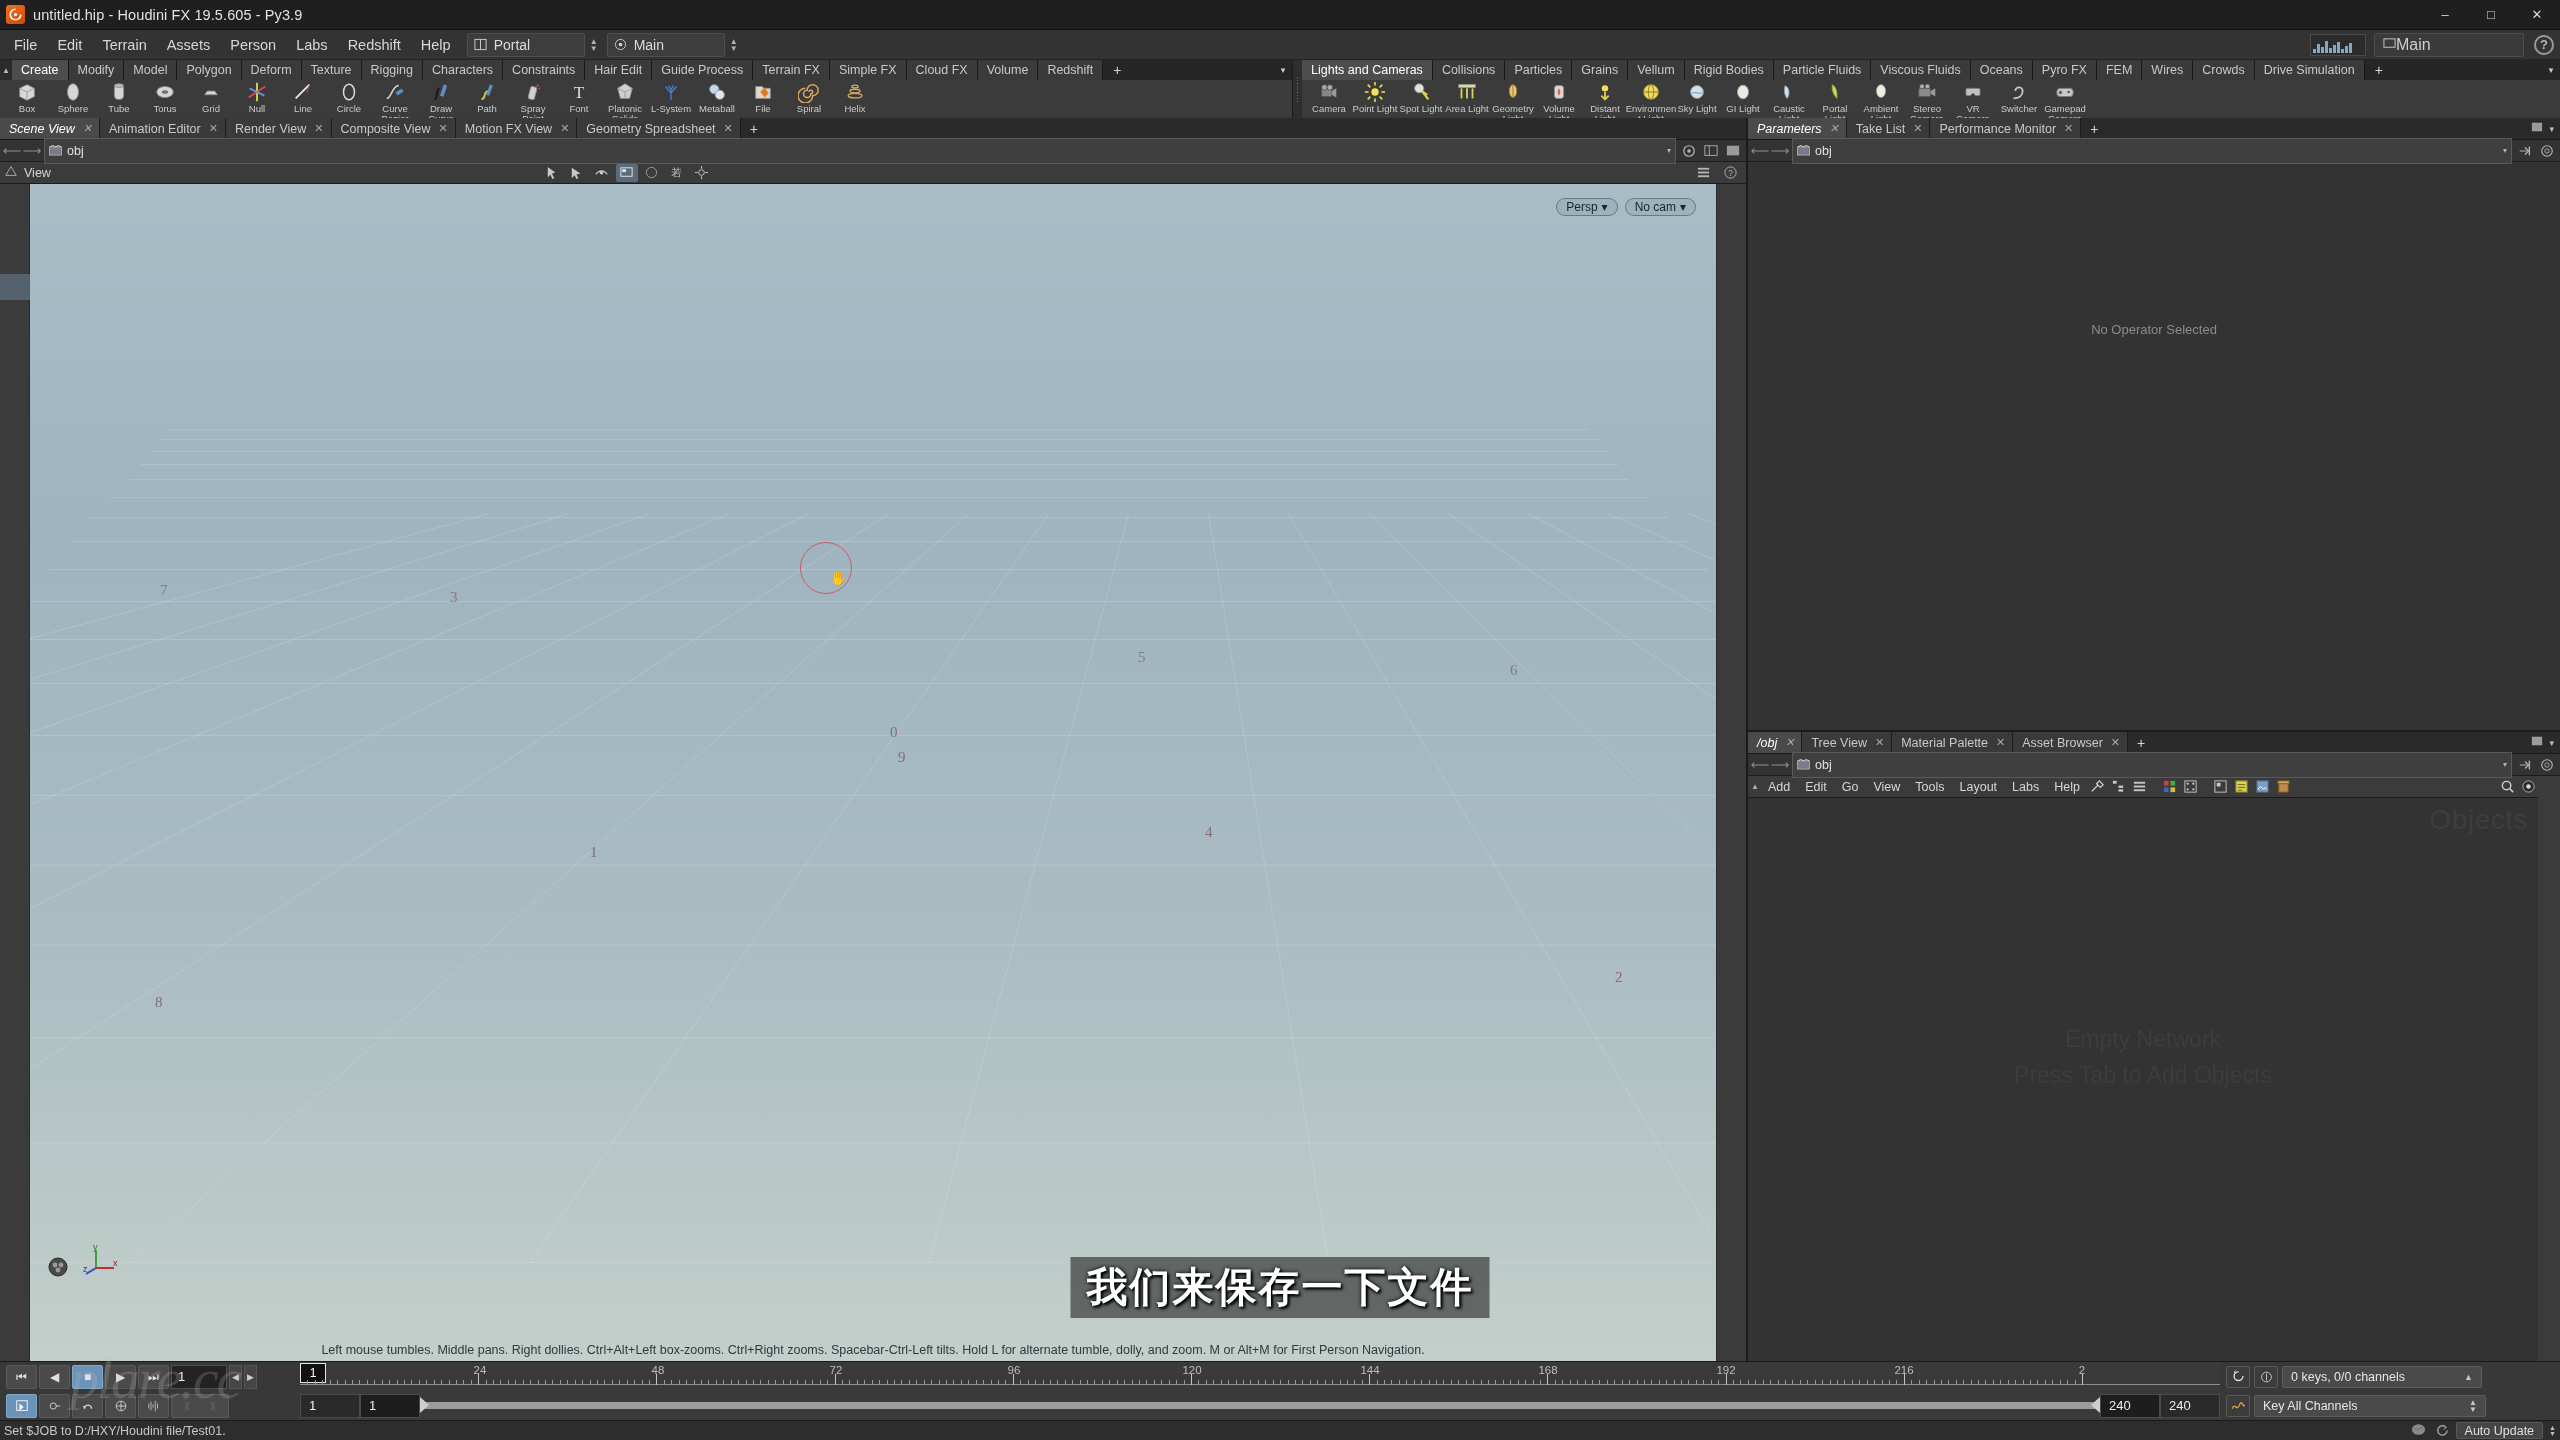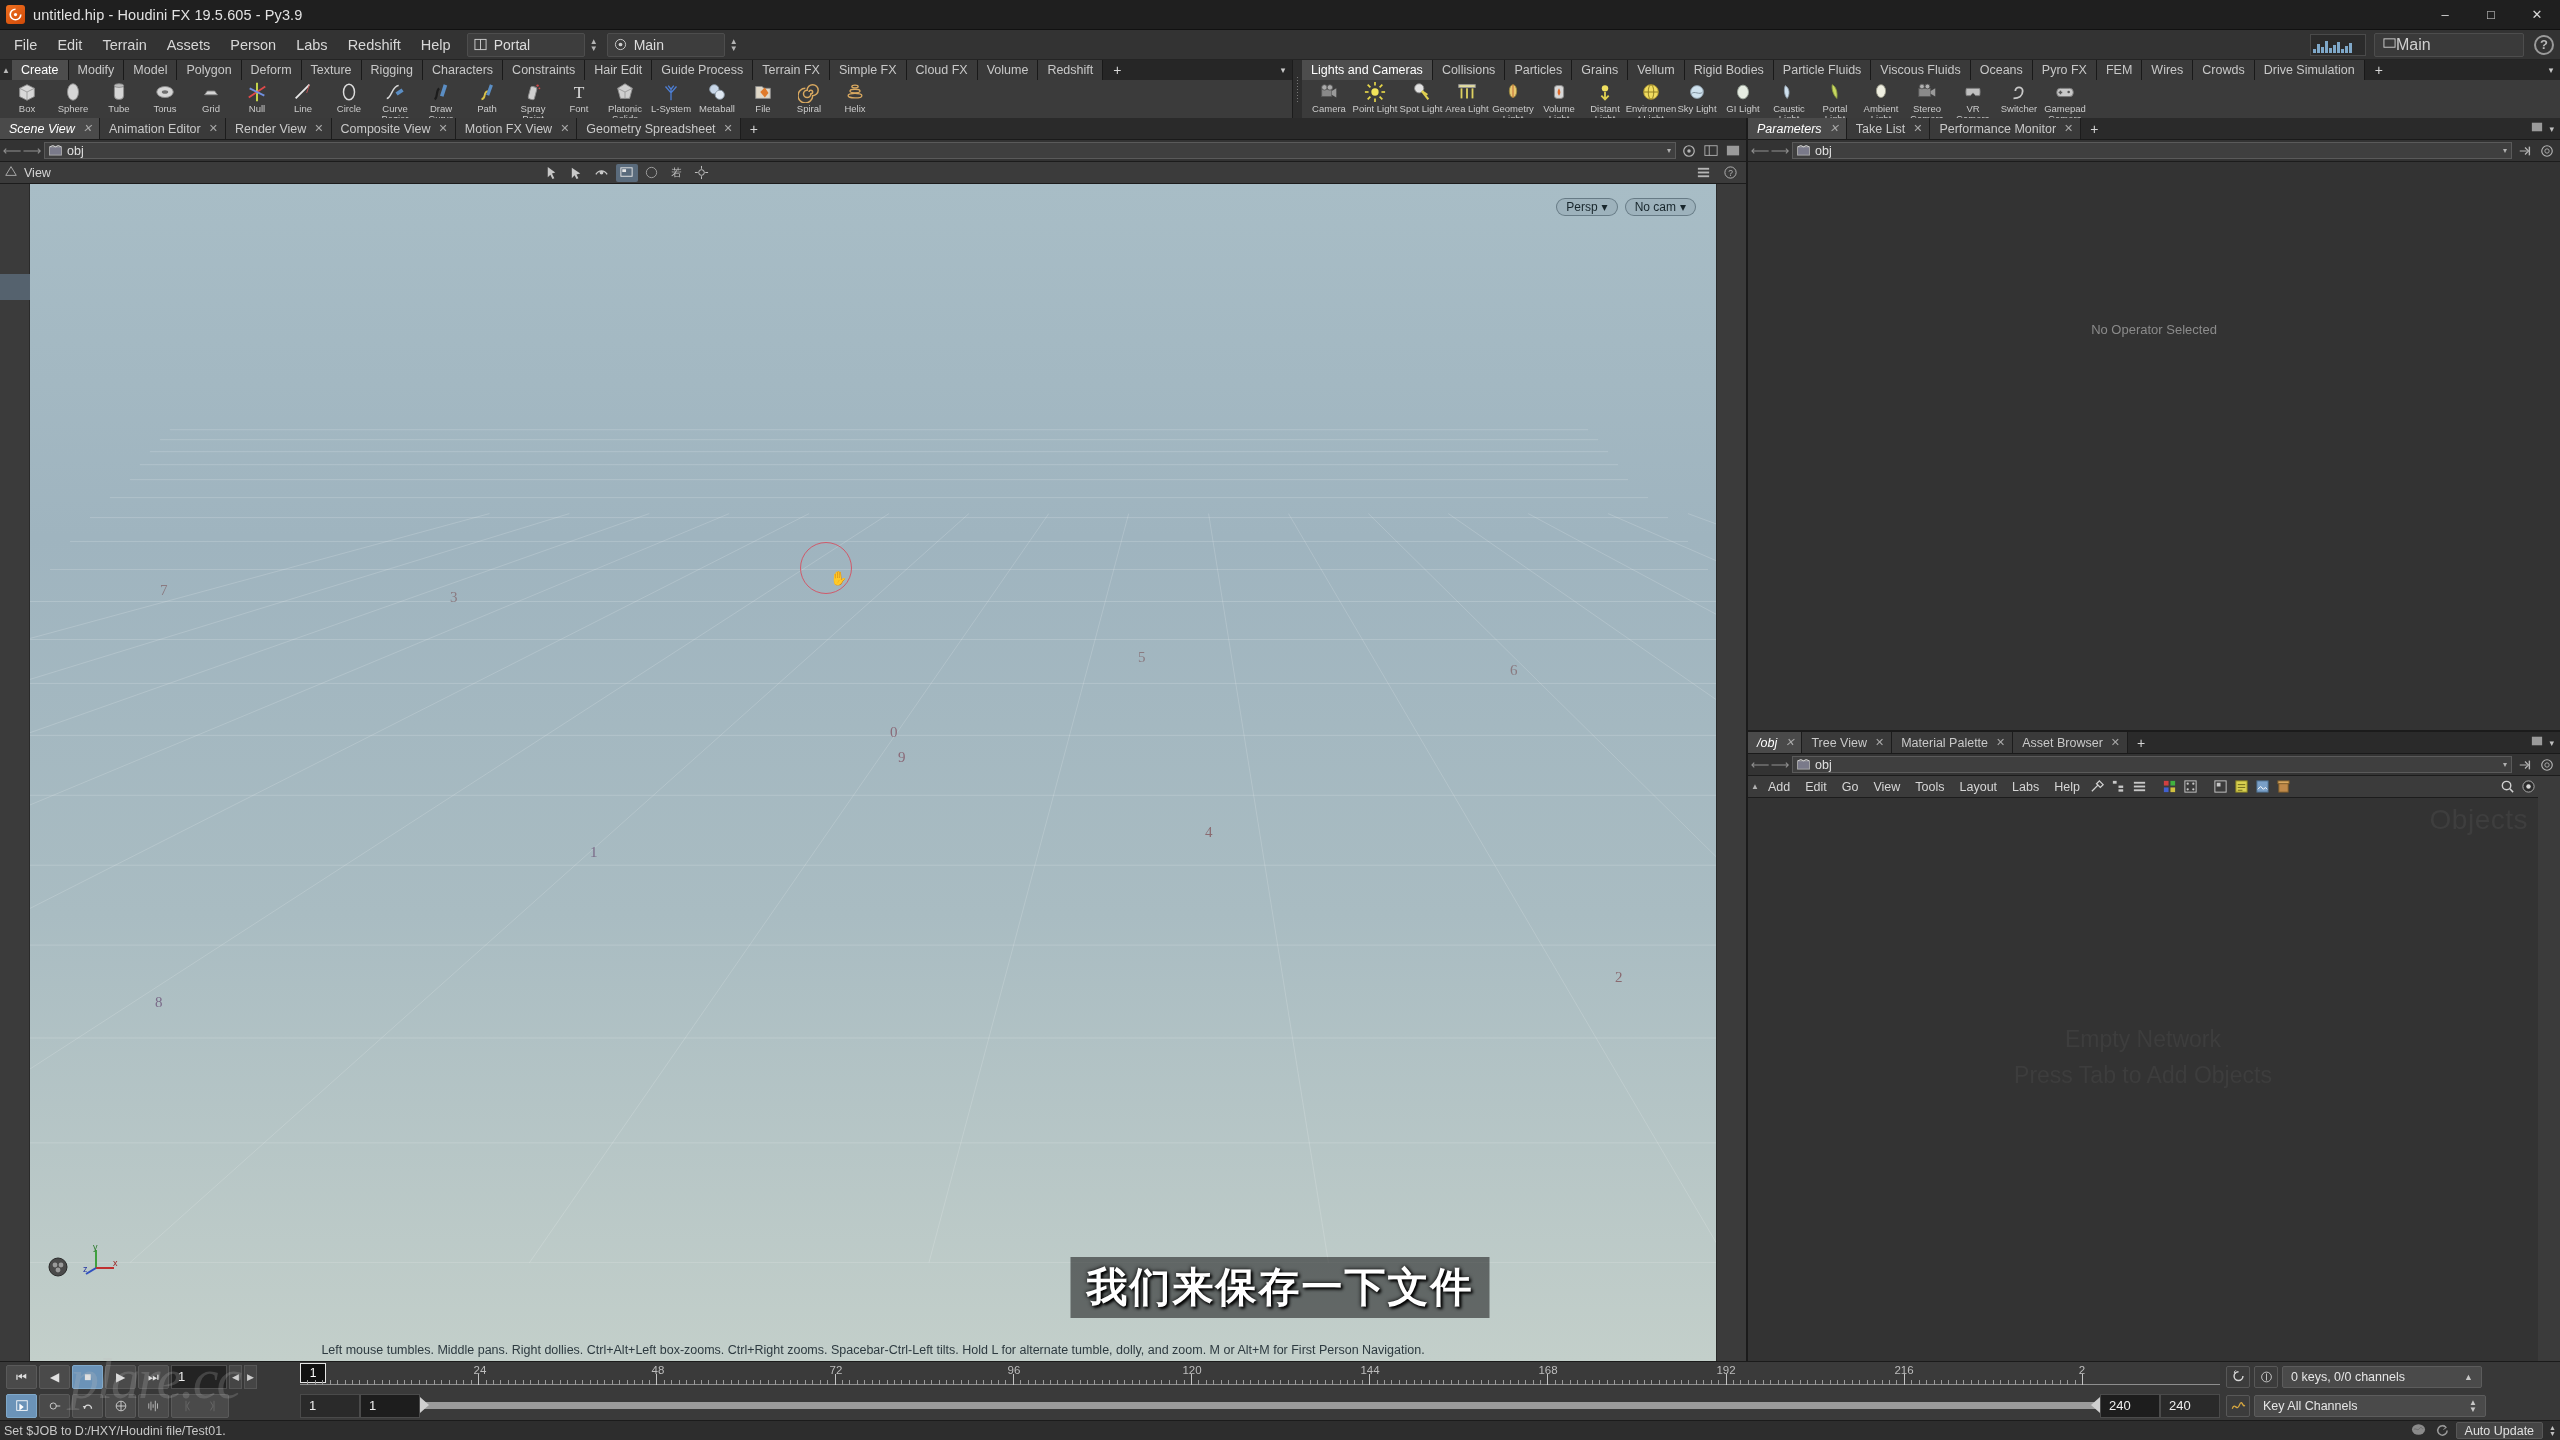--- a/index.html
+++ b/index.html
@@ -127,21 +127,21 @@
   .pane-tab .x { margin-left: 8px; color:#a9a9a9; font-size:11px; }
   .pane-tab.plus{ background:#2a2a2a; border:none; color:#d5d5d5; font-size:14px;}
   .pane-tabs .fill { flex:1; background:#2a2a2a; }
   .pane-tabs .rbtns { display:flex; align-items:center; gap:6px; padding: 0 6px; background:#2a2a2a;}
 
   
   .pathbar { height: 22px; display:flex; align-items:center; background:#333; padding: 0 4px; gap:4px;
              border-bottom:1px solid #1c1c1c;}
   .nav-arrow { width:16px;height:16px;display:flex;align-items:center;justify-content:center;color:#8e8e8e;font-size:13px;}
   .path-field {
-    flex:1; height:17px; background:#3f3f3f; border:1px solid #5a5a5a; display:flex; align-items:center;
+    flex:1; height:26px; background:#3f3f3f; border:1px solid #5a5a5a; display:flex; align-items:center;
     padding: 0 4px; font-size:12.5px; color:#e0e0e0; position: relative;
   }
   .path-field .pf-icon { margin-right:5px; display:flex; }
   .path-field .pf-caret { position:absolute; right:4px; color:#b0b0b0; font-size:8px; }
   .pb-icon { width:18px; height:18px; display:flex;align-items:center;justify-content:center; color:#b5b5b5;}
 
   
   .vp-toolbar {
     height: 22px; display:flex; align-items:center; background:#3b3b3b; border-bottom:1px solid #1c1c1c;
     padding: 0 4px;

